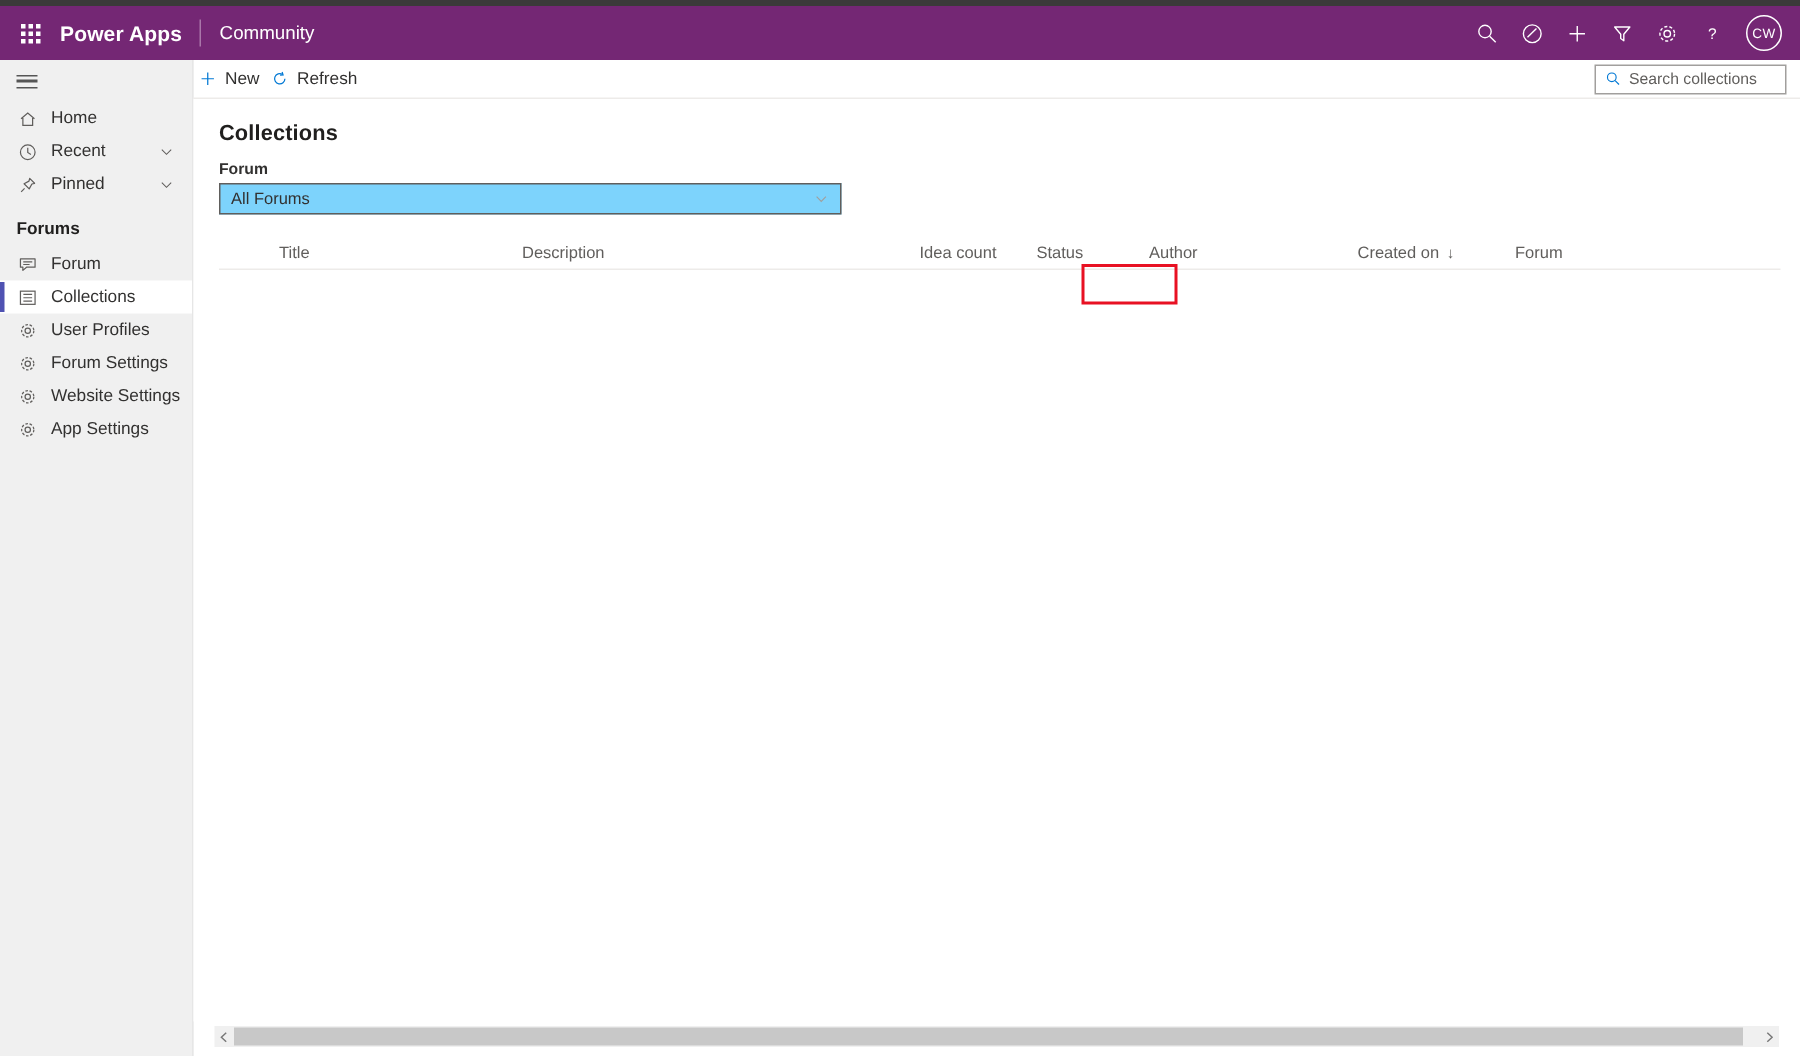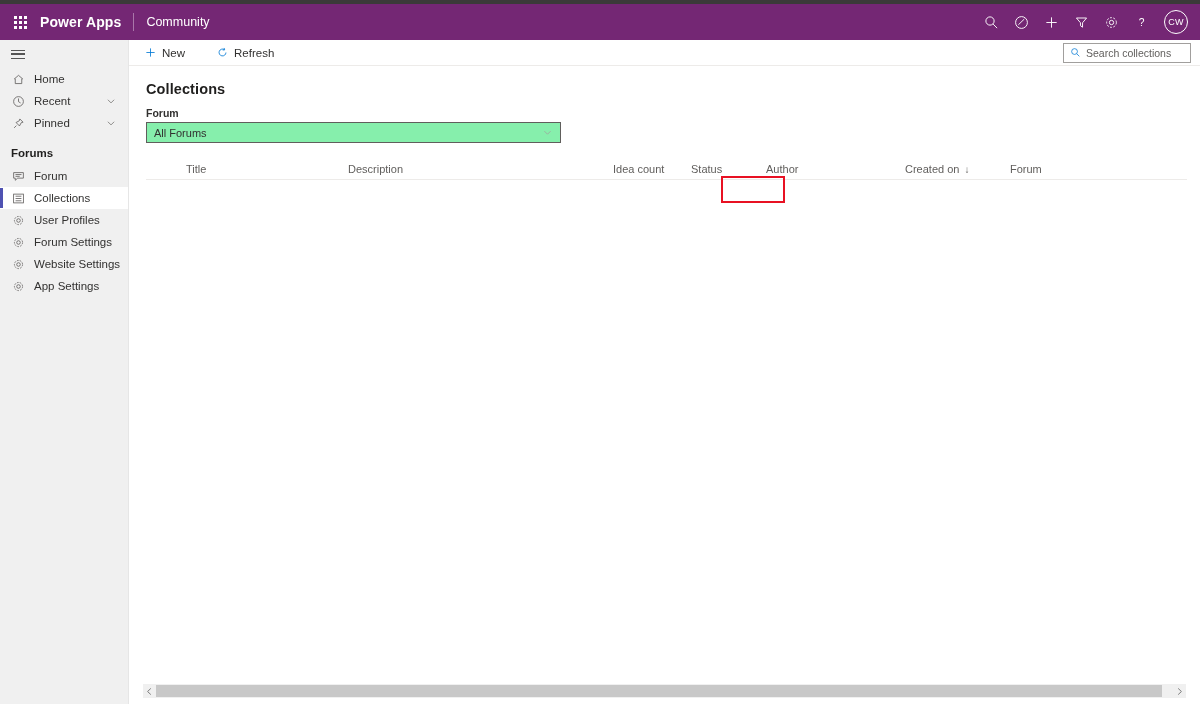--- a/index.html
+++ b/index.html
@@ -51,36 +51,36 @@
   .nav-item .chev { margin-left: auto; margin-right: 12px; color: #605e5c; display: flex; align-items: center; }
   .nav-item.active { background: #ffffff; }
   .nav-item.active::before { content: ""; position: absolute; left: 0; top: 1px; bottom: 1px; width: 3px; background: #4f52b2; }
   .nav-group { font-size: 11.5px; font-weight: bold; color: #201f1e; padding: 13px 0 6px 11px; }
 
   
   .cmdbar {
     position: absolute; top: 40px; left: 129px; width: 1071px; height: 26px;
     border-bottom: 1px solid #edebe9; display: flex; align-items: center;
   }
-  .cmd-btn { display: flex; align-items: center; height: 26px; padding: 0 16px; font-size: 11.5px; color: #323130; cursor: pointer; }
+  .cmd-btn { display: flex; align-items: center; height: 26px; padding: 0 4px; font-size: 11.5px; color: #323130; cursor: pointer; }
   .cmd-btn .ico { color: #0078d4; margin-right: 6px; display: flex; align-items: center; }
   .search-box {
     margin-left: auto; margin-right: 9px; width: 128px; height: 20px;
     border: 1px solid #a19f9d; background: #fff; display: flex; align-items: center; padding: 0 6px;
   }
   .search-box .ico { color: #0078d4; margin-right: 5px; display: flex; align-items: center; }
   .search-box input { border: none; outline: none; font-size: 10.5px; color: #323130; width: 100%; font-family: "Liberation Sans", sans-serif; }
   .search-box input::placeholder { color: #605e5c; }
 
   
   .page { position: absolute; top: 66px; left: 129px; width: 1071px; height: 615px; background: #fff; }
   .page-title { font-size: 14.5px; font-weight: bold; color: #201f1e; padding: 15px 0 0 17px; letter-spacing: .1px; }
   .filter-label { font-size: 10.5px; font-weight: bold; color: #323130; padding: 10px 0 3px 17px; }
   .dropdown {
-    margin-left: 17px; width: 415px; height: 21px; border: 1px solid #605e5c; background: #86efac;
+    margin-left: 17px; width: 415px; height: 21px; border: 1px solid #605e5c; background: #7dd3fc;
     display: flex; align-items: center; padding: 0 7px; font-size: 11px; color: #323130; cursor: pointer;
   }
   .dropdown .chev { margin-left: auto; color: #a19f9d; display: flex; align-items: center; }
 
   
   .grid { margin: 16px 0 0 17px; width: 1041px; }
   .grid-head { display: flex; align-items: center; height: 21px; border-bottom: 1px solid #edebe9; }
   .grid-head .cell { font-size: 11px; color: #605e5c; display: flex; align-items: center; }
   .grid-row { display: flex; align-items: center; height: 27px; border-bottom: 1px solid #f3f2f1; }
   .grid-row .cell { font-size: 11px; color: #323130; display: flex; align-items: center; }

